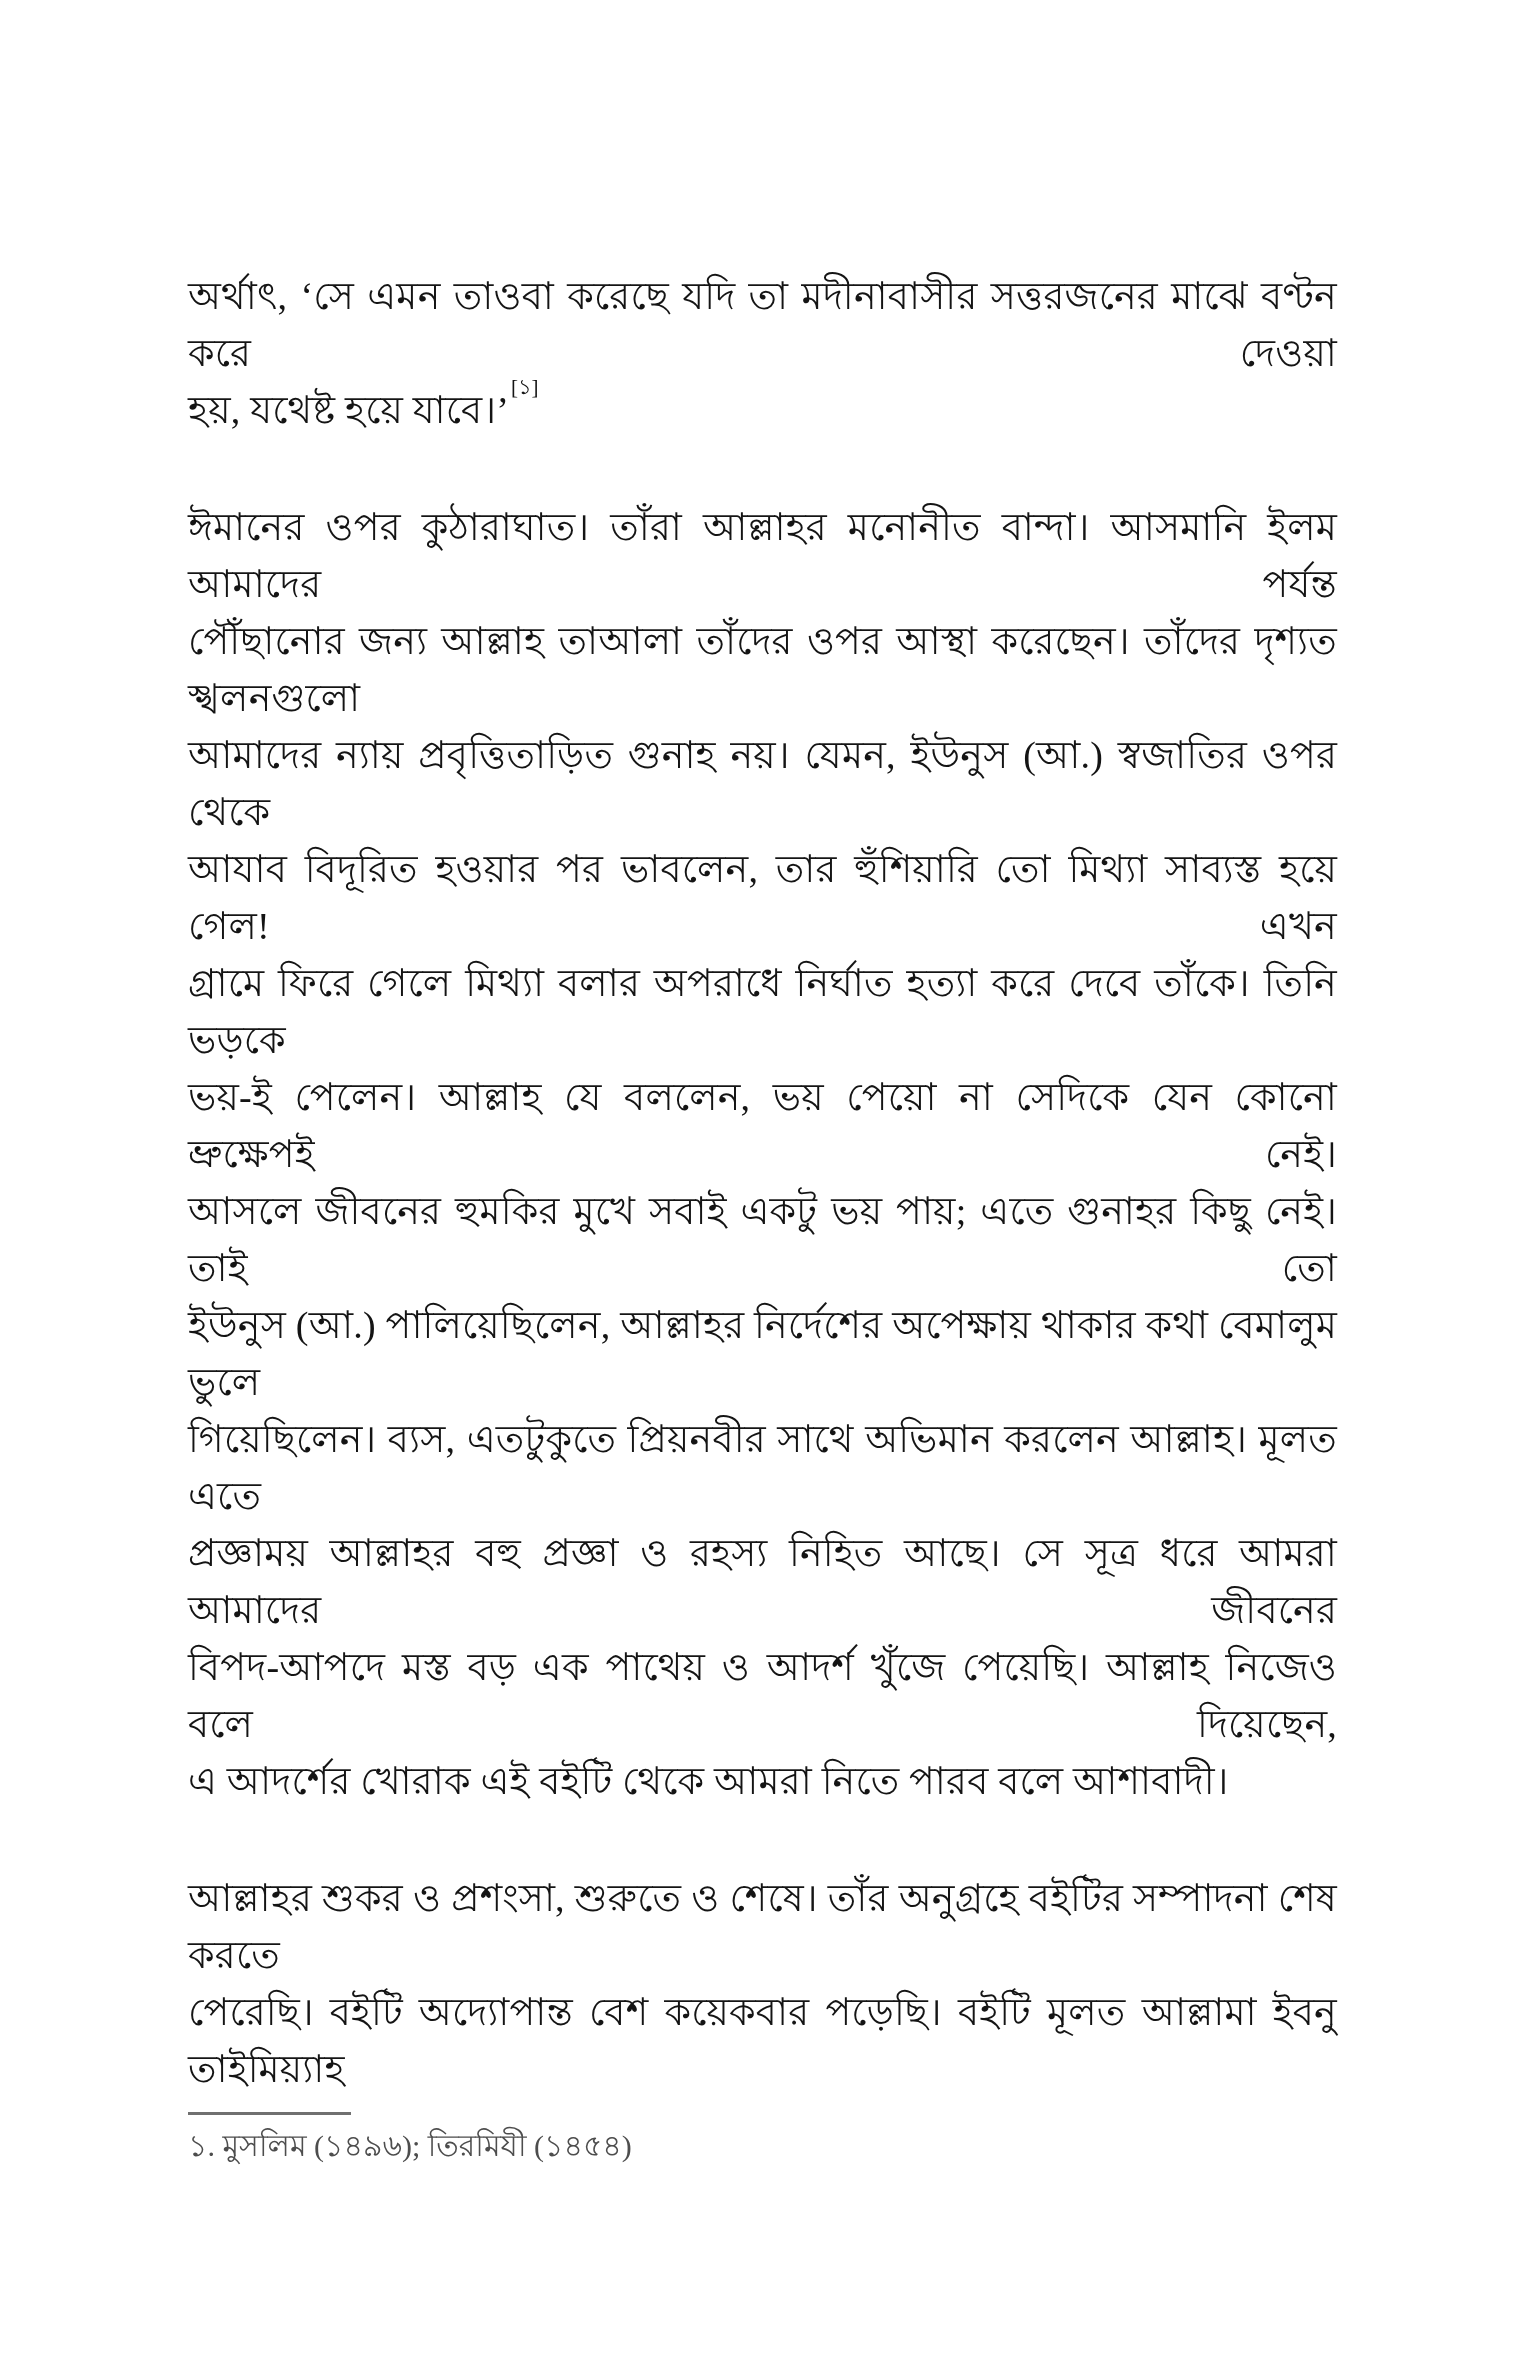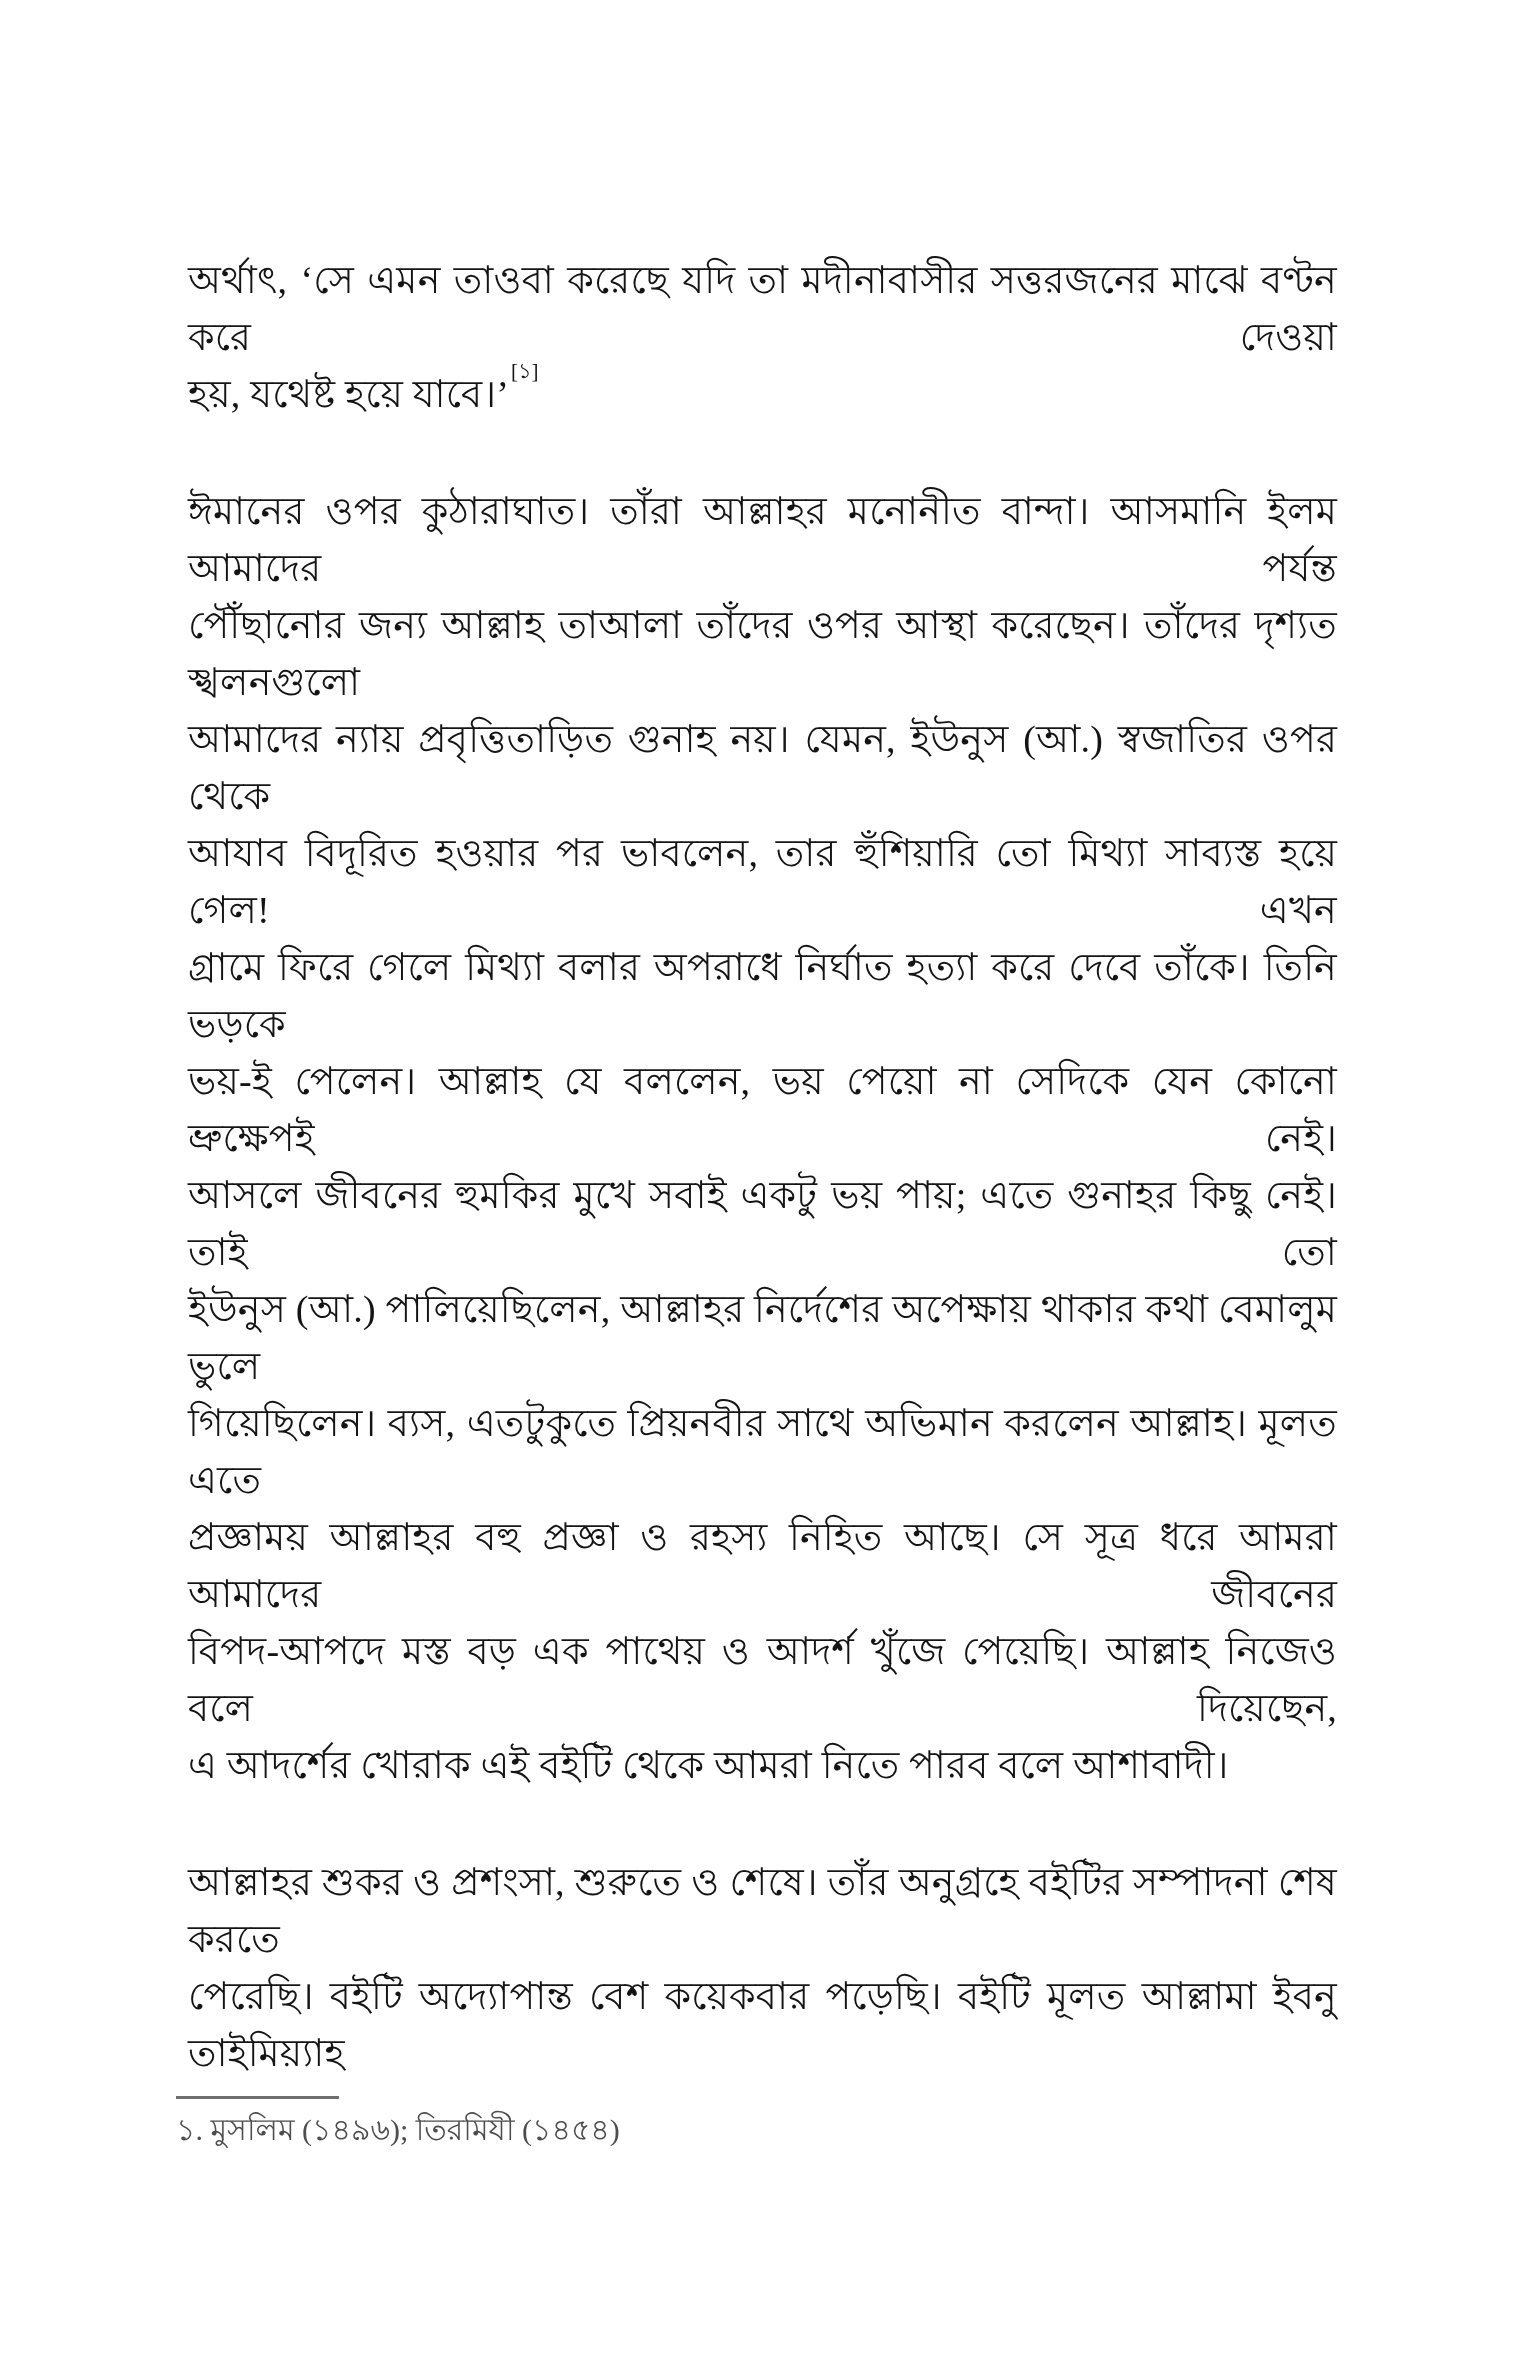--- a/index.html
+++ b/index.html
@@ -11,20 +11,21 @@
     height: 2376px;
     background: #ffffff;
     font-family: "Liberation Serif", "DejaVu Serif", serif;
     color: #141414;
     position: relative;
     overflow: hidden;
   }
   .page {
     position: absolute;
     inset: 0;
+    margin-top: 16px;
   }
   .content {
     position: absolute;
     left: 188px;
     top: 252px;
     width: 1149px;
   }
   .para {
     margin: 0 0 60px 0;
   }
@@ -45,21 +46,21 @@
   .fn-ref {
     font-size: 21px;
     line-height: 0;
     position: relative;
     top: -15.4px;
     margin-left: 1.9px;
     letter-spacing: 0;
   }
   .footnote-area {
     position: absolute;
-    left: 176px;
+    left: 188px;
     top: 2096px;
     width: 1149px;
   }
   .footnote-rule {
     width: 163px;
     height: 2.9px;
     background: #707070;
   }
   .footnote-text {
     margin-top: 11.5px;

